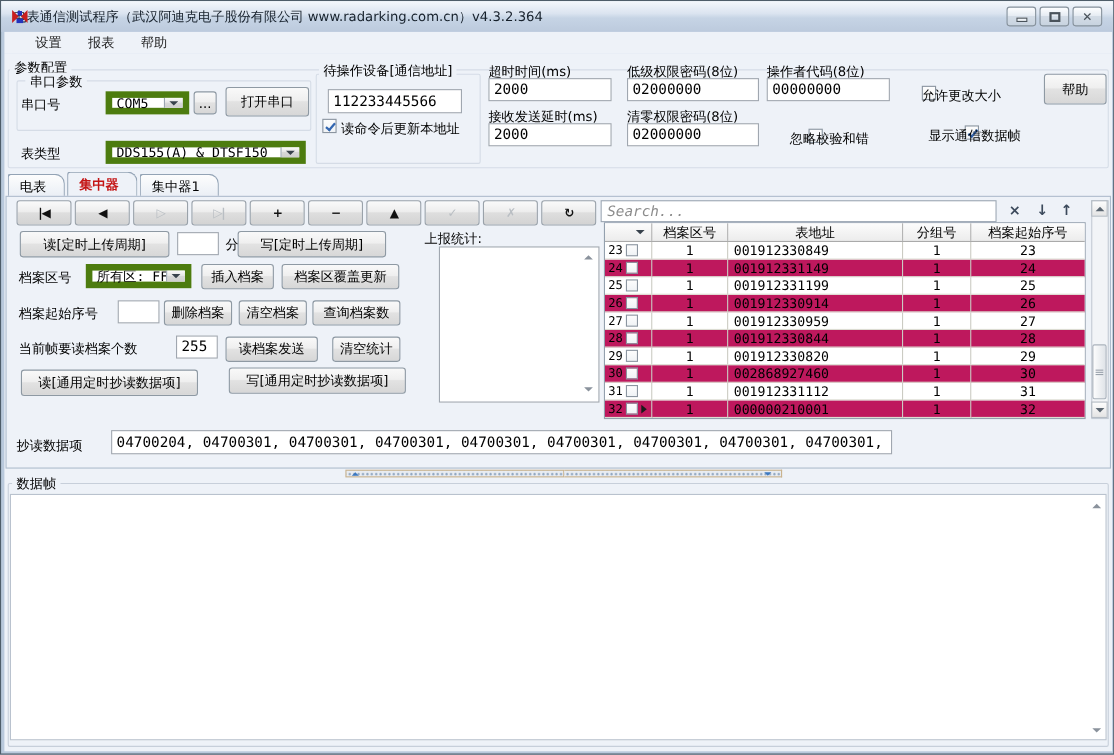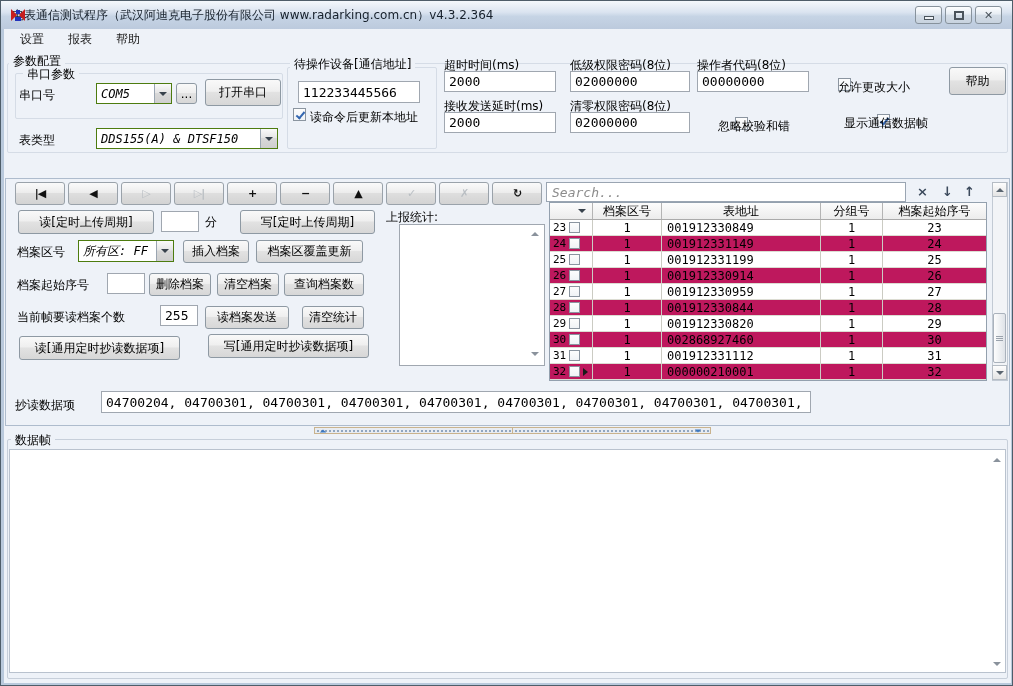--- a/index.html
+++ b/index.html
@@ -12,34 +12,34 @@
     background:linear-gradient(#f4f8fc,#dbe4f0 40%,#c6d4e5 55%,#bccadd); display:flex; align-items:center; }
   .title-text { margin-left:6px; font-size:12px; color:#16202b; white-space:nowrap; }
   .winbtns { position:absolute; right:10px; top:5px; display:flex; gap:3px; }
   .winbtn { width:27px; height:18px; border:1px solid #87929c; border-radius:3px;
     background:linear-gradient(#fdfeff,#e6ecf3 45%,#d3dce6 50%,#c8d3df); display:flex; align-items:center; justify-content:center; }
   .ic-min { width:10px; height:4px; border:1px solid #4a535b; background:#eef2f6; margin-top:6px; }
   .ic-max { width:10px; height:9px; border:2px solid #4a535b; background:transparent; }
   .ic-close { font-size:11px; font-weight:bold; color:#4a535b; line-height:1; }
 
   
-  .menubar { position:absolute; left:3px; top:28px; width:1007px; height:20px; background:#eef2f8; display:flex; align-items:center; padding-left:6px; gap:4px; }
+  .menubar { position:absolute; left:3px; top:28px; width:1007px; height:20px; background:#eef2f8; display:flex; align-items:center; padding-left:18px; gap:4px; }
   .menu-item { padding:2px 10px; color:#1c1c1c; }
 
   .client { position:absolute; left:3px; top:48px; width:1007px; height:634px; background:#eef2f8; }
 
   .lbl { white-space:nowrap; color:#000; }
   .gb { border:1px solid #d5dce6; border-radius:2px; }
   .gb-legend { background:#eef2f8; padding:0 4px; white-space:nowrap; }
 
   .btn { display:flex; align-items:center; justify-content:center; white-space:nowrap;
     background:linear-gradient(#f9f9f9,#efefef 45%,#e2e2e2 50%,#d7d7d7); border:1px solid #8e99a3; border-radius:3px; font-size:12px; }
   .field { background:#fff; border:1px solid #a0a7b0; display:flex; align-items:center; padding:0 4px;
     font-family:"DejaVu Sans Mono","Liberation Mono",monospace; font-size:13px; white-space:nowrap; overflow:hidden; }
-  .combo { background:#fff; border:1px solid #4d7c0f; display:flex; align-items:center;font-style:italic; }
+  .combo { background:#fff; border:6px solid #4d7c0f; display:flex; align-items:center; }
   .combo .val { flex:1; padding:0 4px; font-family:"DejaVu Sans Mono","Liberation Mono",monospace; font-size:12px; white-space:nowrap; overflow:hidden; }
   .combo .drop { width:17px; align-self:stretch; border-left:1px solid #9aa5b1;
     background:linear-gradient(#fafafa,#e6e6e6 45%,#d8d8d8 50%,#cfcfcf); display:flex; align-items:center; justify-content:center; }
   .tri-d { width:0; height:0; border-left:4px solid transparent; border-right:4px solid transparent; border-top:4px solid #38424c; }
   .tri-u { width:0; height:0; border-left:4px solid transparent; border-right:4px solid transparent; border-bottom:4px solid #5a6570; }
   .tri-r { width:0; height:0; border-top:4px solid transparent; border-bottom:4px solid transparent; border-left:5px solid #1a1a1a; }
 
   .cb { position:relative; width:13px; height:13px; border:1px solid #8b95a0; background:linear-gradient(#fdfdfd,#f0f3f6); display:inline-block; }
   .cb.checked::after { content:""; position:absolute; left:2px; top:3px; width:7px; height:3px;
     border-left:2px solid #3467b1; border-bottom:2px solid #3467b1; transform:rotate(-50deg); }
@@ -173,20 +173,25 @@
   <span class="a lbl" style="left:443px;top:97px">接收发送延时(ms)</span>
   <div class="a field" style="left:443px;top:111px;width:112px;height:21px">2000</div>
   <span class="a lbl" style="left:569px;top:97px">清零权限密码(8位)</span>
   <div class="a field" style="left:569px;top:111px;width:120px;height:21px">02000000</div>
   <span class="a cb" style="left:700px;top:116px"></span>
   <span class="a lbl" style="left:717px;top:117px">忽略校验和错</span>
   <span class="a cb checked" style="left:826px;top:113px"></span>
   <span class="a lbl" style="left:843px;top:114px">显示通信数据帧</span>
 
   
+  <div class="tabbar" id="tabbar">
+      <div class="tab">电表</div>
+      <div class="tab sel">集中器</div>
+      <div class="tab">集中器1</div>
+    </div>
   <div class="tabpanel"></div>
 
   
   <div id="navbar">
       <div class="navbtn" style="left: 14px;">|◀</div>
       <div class="navbtn" style="left: 67px;">◀</div>
       <div class="navbtn dis" style="left: 120px;">▷</div>
       <div class="navbtn dis" style="left: 173px;">▷|</div>
       <div class="navbtn" style="left: 226px;">+</div>
       <div class="navbtn" style="left: 279px;">−</div>
@@ -329,21 +334,21 @@
   <div class="sb-thumb" style="left:992px;top:312px;height:50px">
     <span class="grip"></span>
       <span class="grip"></span>
       <span class="grip"></span>
   </div>
 
   
   <div class="a btn" style="left:17px;top:209px;width:136px;height:24px">读[定时上传周期]</div>
   <div class="a field" style="left:160px;top:210px;width:38px;height:21px"></div>
   <span class="a lbl" style="left:204px;top:213px">分</span>
-  <div class="a btn" style="left:239px;top:209px;width:135px;height:24px">写[定时上传周期]</div>
+  <div class="a btn" style="left:215px;top:209px;width:135px;height:24px">写[定时上传周期]</div>
 
   <span class="a lbl" style="left:385px;top:208px">上报统计:</span>
   <div class="listbox" style="left:398px;top:223px;width:146px;height:142px"></div>
   <div class="sbtn" style="left:527px;top:226px;width:14px;height:14px;border:none;background:none">
       <span class="tri-u" style="border-bottom-color:#8a929c"></span>
     </div>
   <div class="sbtn" style="left:527px;top:346px;width:14px;height:14px;border:none;background:none">
       <span class="tri-d" style="border-top-color:#8a929c"></span>
     </div>
 

